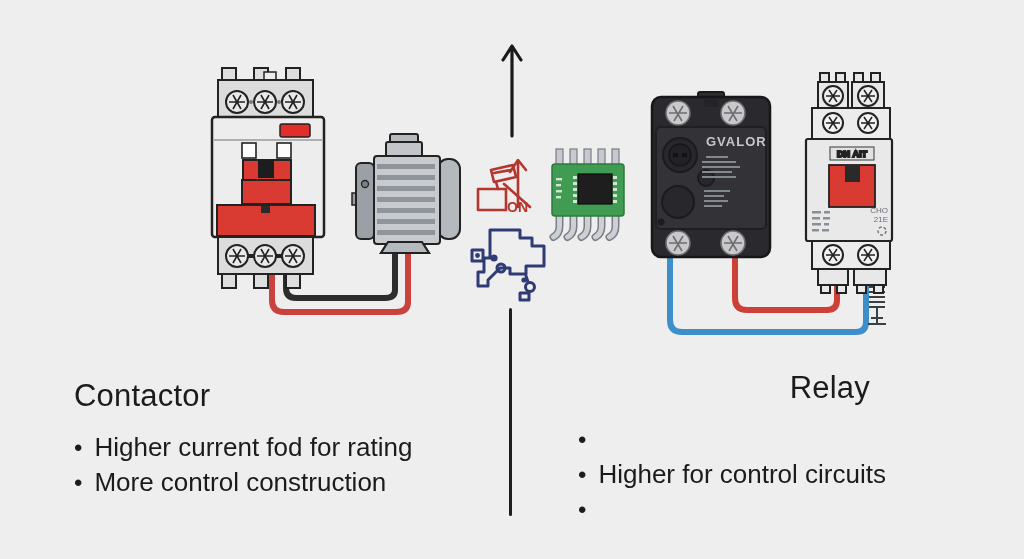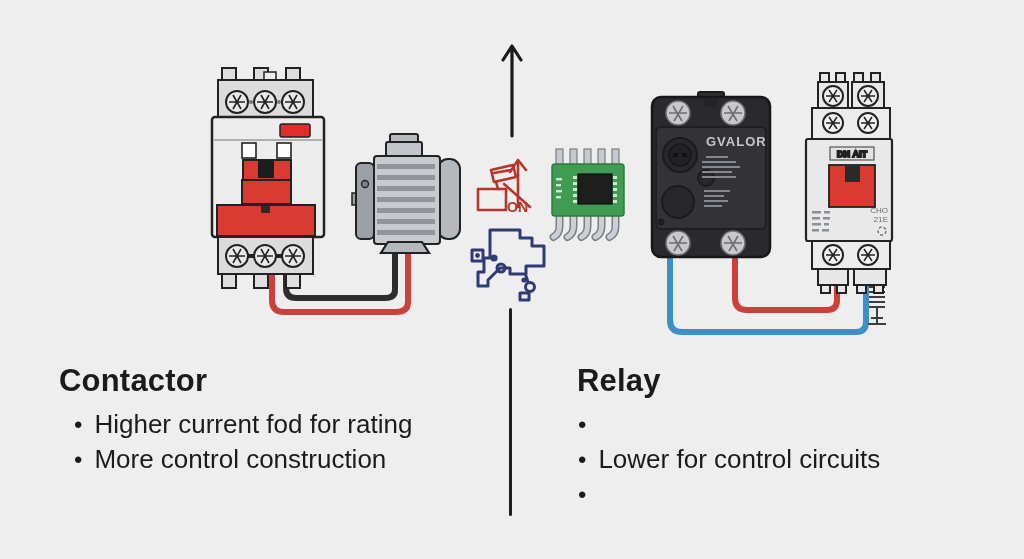--- a/index.html
+++ b/index.html
@@ -4,27 +4,27 @@
 <style>
   html,body{margin:0;padding:0;}
   body{font-family:"Liberation Sans", sans-serif; background:#d8d8d8;}
   .canvas{
     position:relative; width:1024px; height:559px; overflow:hidden;
     background:#eeeeee; margin:0 auto;
   }
   .abs{position:absolute;}
   
   .section{position:absolute; color:#1b1b1b;}
-  .section h2{margin:1px; font-size:31px; font-weight:700; letter-spacing:.2px;}
+  .section h2{margin:16px; font-size:31px; font-weight:400; letter-spacing:.2px;}
   .section ul{list-style:none; margin:8px 0 0 0; padding:0;}
   .section li{font-size:26px; line-height:35px; display:flex; align-items:baseline;}
   .section li .dot{margin-right:12px; font-size:24px;}
   .sec-left{left:58px; top:362px;}
   .sec-left ul{margin-left:16px;}
-  .sec-right{left:576px; top:362px;}
+  .sec-right{left:576px; top:354px;text-align:right;}
   .sec-right ul{margin-left:2px;}
   .divider-line{
     position:absolute; left:509px; top:308px; width:3px; height:208px;
     background:#1e1e1e; border-radius:2px;
   }
   svg text{font-family:"Liberation Sans", sans-serif;}
 </style>
 </head>
 <body>
 
@@ -323,21 +323,21 @@
   </div>
 
   <div class="section sec-right">
     <h2>Relay</h2>
     <ul>
       <li>
         <span class="dot">•</span>
       </li>
       <li>
         <span class="dot">•</span>
-        <span>Lower for control circuits</span>
+        <span>Higher for control circuits</span>
       </li>
       <li>
         <span class="dot">•</span>
       </li>
     </ul>
   </div>
 
 </div>
 
 </body></html>

